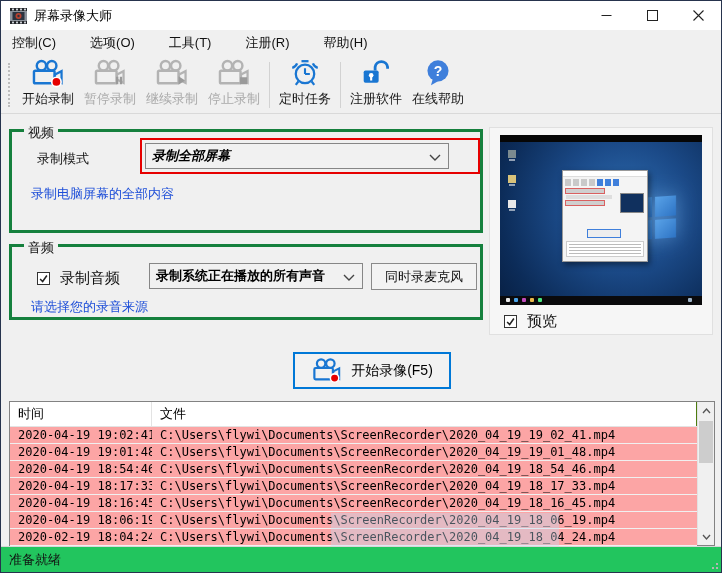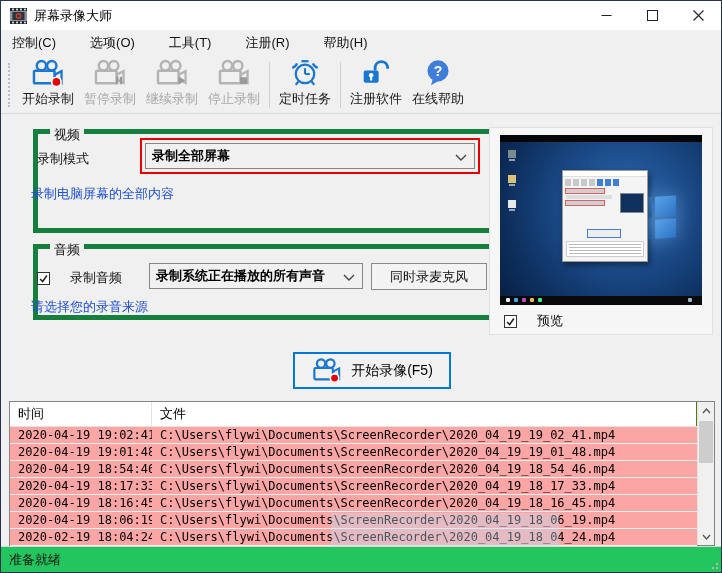--- a/index.html
+++ b/index.html
@@ -20,36 +20,36 @@
 
   
   .toolbar { position:absolute; left:0; top:55px; width:100%; height:58px; background:#f0f0f0; border-bottom:1px solid #d9d9d9; display:flex; align-items:center; }
   .grip { width:0; height:44px; border-left:2px dotted #bdbdbd; margin-left:7px; margin-right:7px; }
   .tb-btn { width:62px; height:52px; display:flex; flex-direction:column; align-items:center; justify-content:flex-end; padding-bottom:3px; }
   .tb-btn .tb-label { font-size:13px; color:#1a1a1a; margin-top:2px; white-space:nowrap; }
   .tb-btn.disabled .tb-label { color:#a9a9a9; }
   .tb-sep { width:0; height:46px; border-left:1px solid #d2d2d2; margin:0 4px; }
 
   
-  .groupbox { position:absolute; border:5px solid #15803d; background:transparent;margin-left:24px; }
+  .groupbox { position:absolute; border:3px solid #15803d; background:transparent; }
   .group-label { position:absolute; top:-8px; left:12px; background:#f0f0f0; padding:0 4px; font-size:13px; color:#111; }
   .gb-video { left:8px; top:128px; width:474px; height:104px; }
   .gb-audio { left:8px; top:243px; width:474px; height:76px; }
 
   .form-label { position:absolute; font-size:13px; color:#111; }
   .combo { position:absolute; height:26px; background:#f1f1f1; border:1px solid #868686; display:flex; align-items:center; padding-left:6px; font-size:13px; font-weight:bold; color:#000; }
   .combo .chev { position:absolute; right:7px; top:10px; }
   .focus-red { position:absolute; border:2px solid #e60000; pointer-events:none; }
   .desc-text { position:absolute; font-size:13px; color:#1d4ed8; }
 
   .checkbox { display:inline-flex; width:13px; height:13px; background:#fff; border:1px solid #333; align-items:center; justify-content:center; }
-  .check-row { position:absolute; display:flex; align-items:center; gap:20px; font-size:13px; color:#111; }
+  .check-row { position:absolute; display:flex; align-items:center; gap:10px; font-size:15px; color:#111; }
 
   .btn { background:#f3f3f3; border:1px solid #8a8a8a; font-size:13px; color:#111; display:flex; align-items:center; justify-content:center; }
-  .mic-btn { position:absolute; left:370px; top:262px; width:116px; height:27px; }
+  .mic-btn { position:absolute; left:370px; top:262px; width:106px; height:27px; }
 
   
   .preview-panel { position:absolute; left:488px; top:126px; width:224px; height:208px; border:1px solid #e0e0e0; background:#f6f6f6; }
   .thumb { position:absolute; left:10px; top:7px; width:202px; height:170px; background:radial-gradient(circle at 62% 42%, #2e6cb0 0%, #1b4a88 40%, #0c2c59 78%, #081f42 100%); overflow:hidden; }
   .thumb-topbar { position:absolute; left:0; top:0; width:100%; height:7px; background:#060606; }
   .thumb-taskbar { position:absolute; left:0; bottom:0; width:100%; height:9px; background:#0a0a0c; }
   .tb-dot { position:absolute; bottom:3px; width:4px; height:4px; border-radius:1px; }
   .desk-icon { position:absolute; width:8px; height:8px; }
   .desk-icon::after { content:""; position:absolute; left:1px; bottom:-3px; width:6px; height:2px; background:rgba(255,255,255,.55); }
   .winlogo { position:absolute; right:26px; top:62px; width:46px; height:42px; display:grid; grid-template-columns:1fr 1fr; grid-template-rows:1fr 1fr; gap:3px; transform:skewY(-4deg); filter:drop-shadow(0 0 10px rgba(120,180,240,.55)); }
@@ -222,21 +222,21 @@
         <text x="16" y="19" text-anchor="middle" font-size="16" font-weight="bold" fill="#fff" font-family="Liberation Sans, sans-serif">?</text>
       </svg>
       <span class="tb-label">在线帮助</span>
     </div>
   </div>
 
   <div class="groupbox gb-video">
     <span class="group-label">视频</span>
   </div>
   <span class="form-label" style="left:36px; top:149px;">录制模式</span>
-  <div class="combo" style="left:144px; top:142px; width:330px;">
+  <div class="combo" style="left:144px; top:142px; width:304px;font-style:italic;">
     <span>录制全部屏幕</span>
     <svg class="chev" width="12" height="7" viewBox="0 0 12 7">
         <path d="M1 1 L6 6 L11 1" fill="none" stroke="#444" stroke-width="1.4"></path>
       </svg>
   </div>
   <div class="focus-red" style="left:139px; top:137px; width:340px; height:36px;"></div>
   <span class="desc-text" style="left:30px; top:184px;">录制电脑屏幕的全部内容</span>
 
   <div class="groupbox gb-audio">
     <span class="group-label">音频</span>

